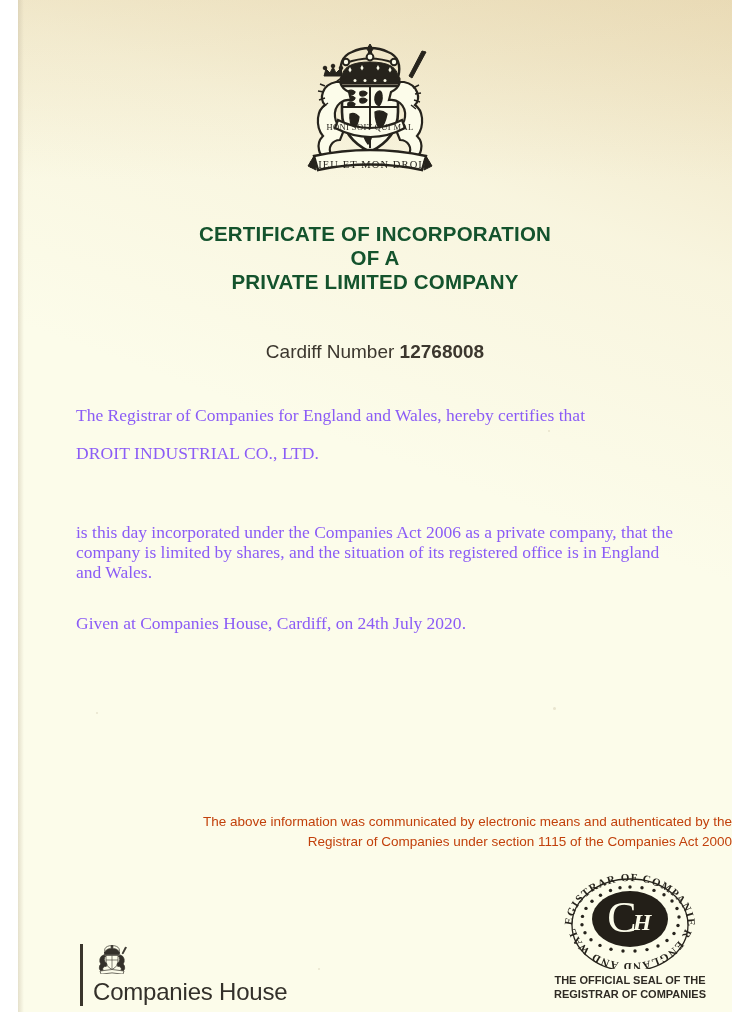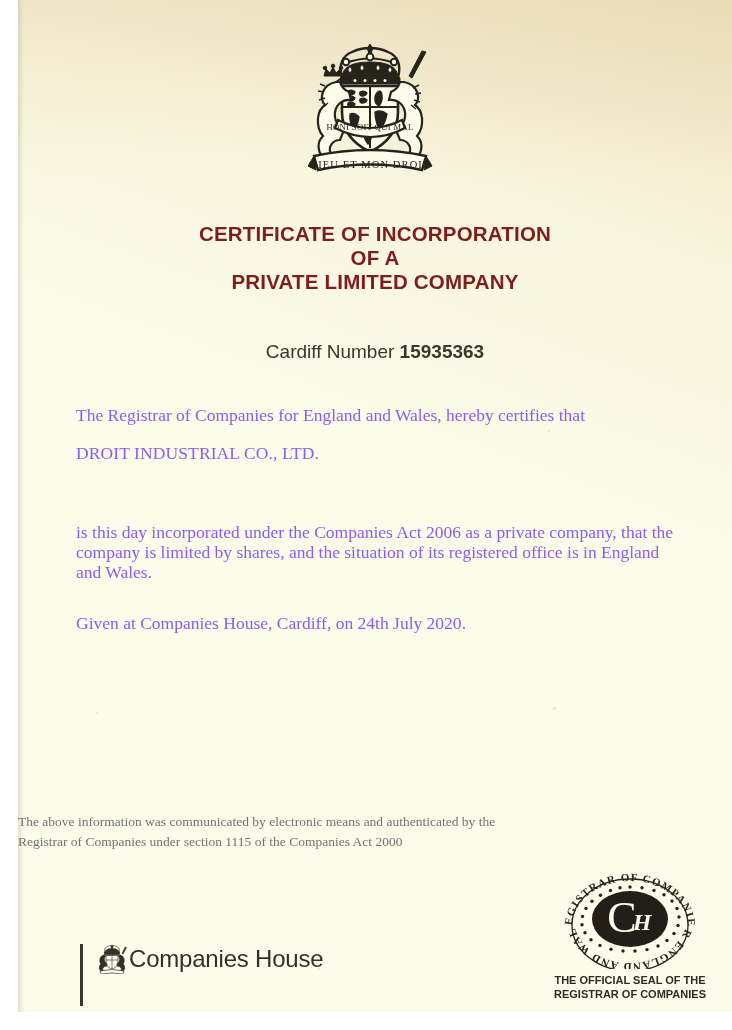--- a/index.html
+++ b/index.html
@@ -67,21 +67,21 @@
   .heading-block {
     position: absolute;
     left: 0; right: 0;
     top: 222px;
     text-align: center;
     font-family: "Liberation Sans", sans-serif;
     font-weight: bold;
     font-size: 20.5px;
     letter-spacing: 0.2px;
     line-height: 24px;
-    color: #7f1d1d;
+    color: #14532d;
   }
   .heading-block div { white-space: nowrap; }
 
   .company-number {
     position: absolute;
     left: 0; right: 0;
     top: 341px;
     text-align: center;
     font-family: "Liberation Sans", sans-serif;
     font-size: 19px;
@@ -118,25 +118,25 @@
     top: 613px;
     font-size: 17.5px;
   }
   #line-given .date { font-weight: normal; }
 
   
   #footer-note {
     position: absolute;
     left: 0; right: 0;
     top: 812px;
-    text-align: left;
-    font-family: Liberation Serif, serif;
+    text-align: right;
+    font-family: Liberation Sans, sans-serif;
     font-size: 13.5px;
     line-height: 20px;
-    color: #737373;
+    color: #c2410c;
   }
 
   
   #seal {
     position: absolute;
     left: 534px;
     top: 869px;
     width: 156px;
     height: 100px;
   }
@@ -164,20 +164,21 @@
     display: flex;
     align-items: stretch;
   }
   #ch-logo .rule {
     width: 3px;
     background: #3a352c;
     margin-right: 10px;
   }
   #ch-logo .logo-body {
     display: flex;
+    flex-direction: column;
     justify-content: space-between;
   }
   #ch-logo .mini-crest {
     width: 34px;
     height: 30px;
     margin-left: 2px;
   }
   #ch-logo .mini-crest svg { display: block; width: 100%; height: 100%; }
   #ch-logo .wordmark {
     font-family: "Liberation Sans", sans-serif;
@@ -283,21 +284,21 @@
         </svg>
       </div>
 
       <div class="heading-block">
         <div>CERTIFICATE OF INCORPORATION</div>
         <div>OF A</div>
         <div>PRIVATE LIMITED COMPANY</div>
       </div>
 
       <div class="company-number">
-        <span>Cardiff Number</span><span>&nbsp;</span><span class="num">15935363</span>
+        <span>Cardiff Number</span><span>&nbsp;</span><span class="num">12768008</span>
       </div>
 
       <div class="body-text" id="line-registrar">The Registrar of Companies for England and Wales, hereby certifies that</div>
 
       <div class="body-text" id="line-company-name">DROIT INDUSTRIAL CO., LTD.</div>
 
       <div class="body-text" id="para-incorporation">is this day incorporated under the Companies Act 2006 as a private company, that the company is limited by shares, and the situation of its registered office is in England and Wales.</div>
 
       <div class="body-text" id="line-given"><span>Given at Companies House, Cardiff, on </span><span class="date">24th July 2020</span><span>.</span></div>
 

